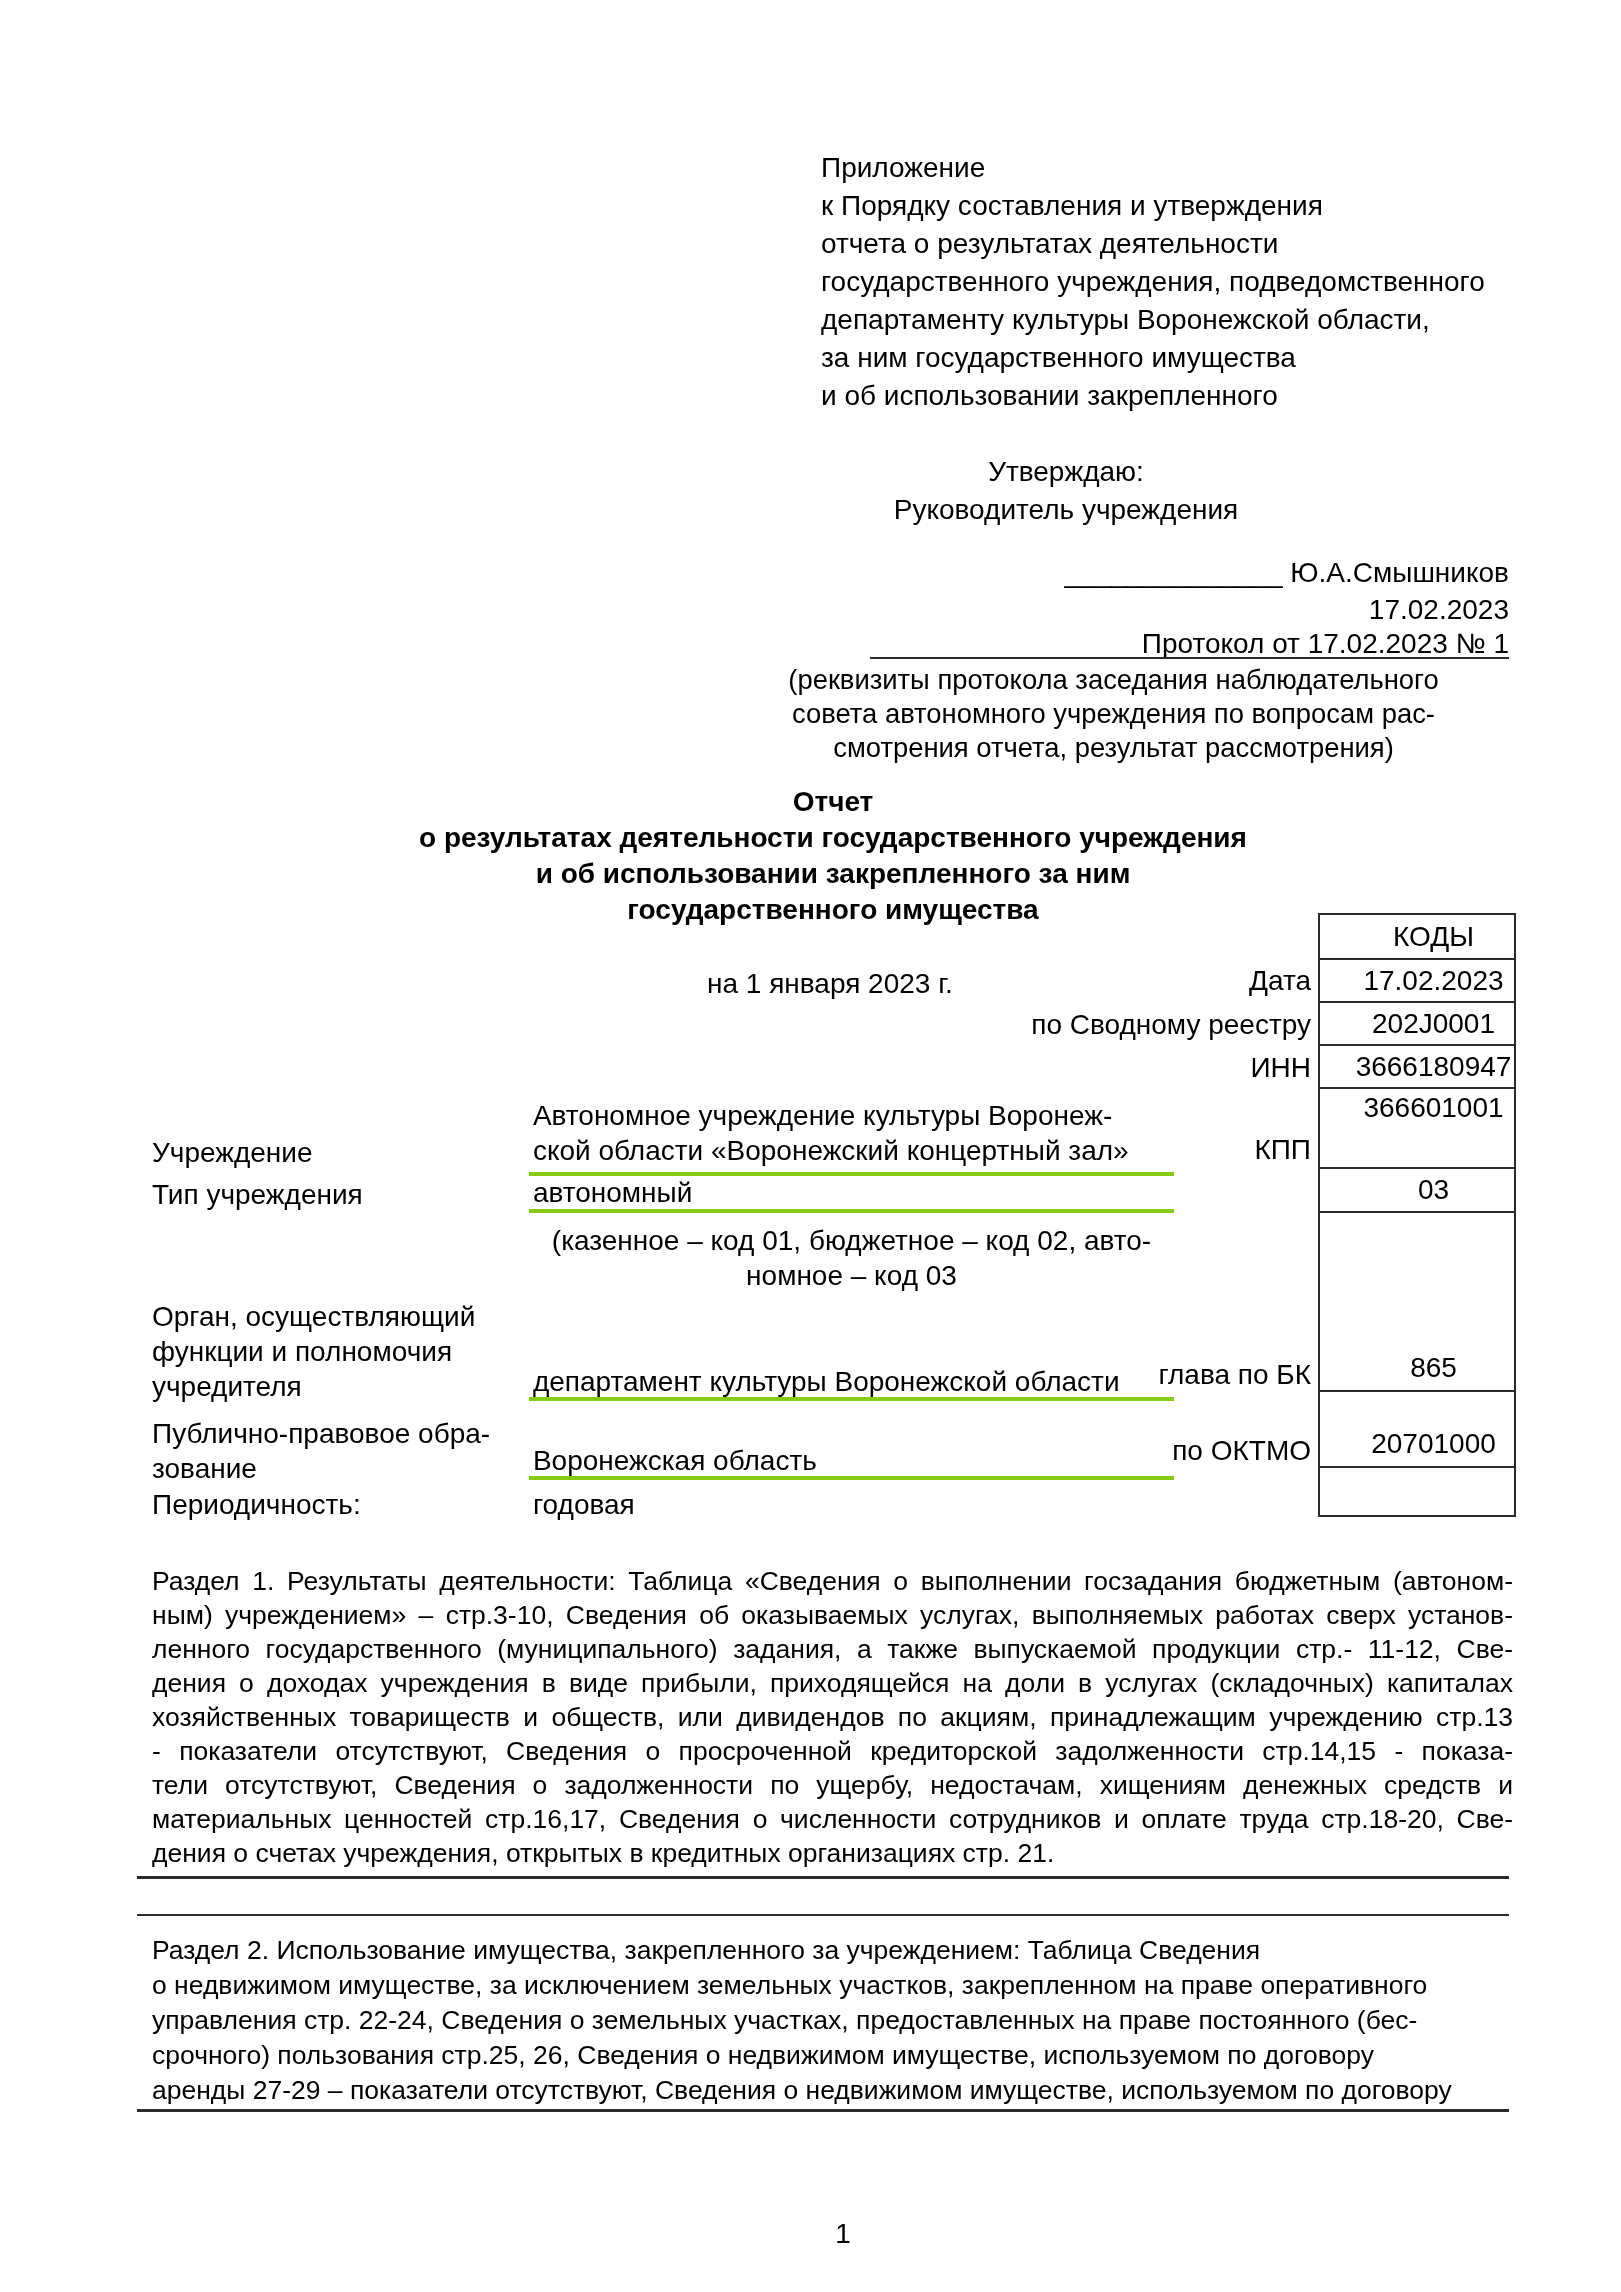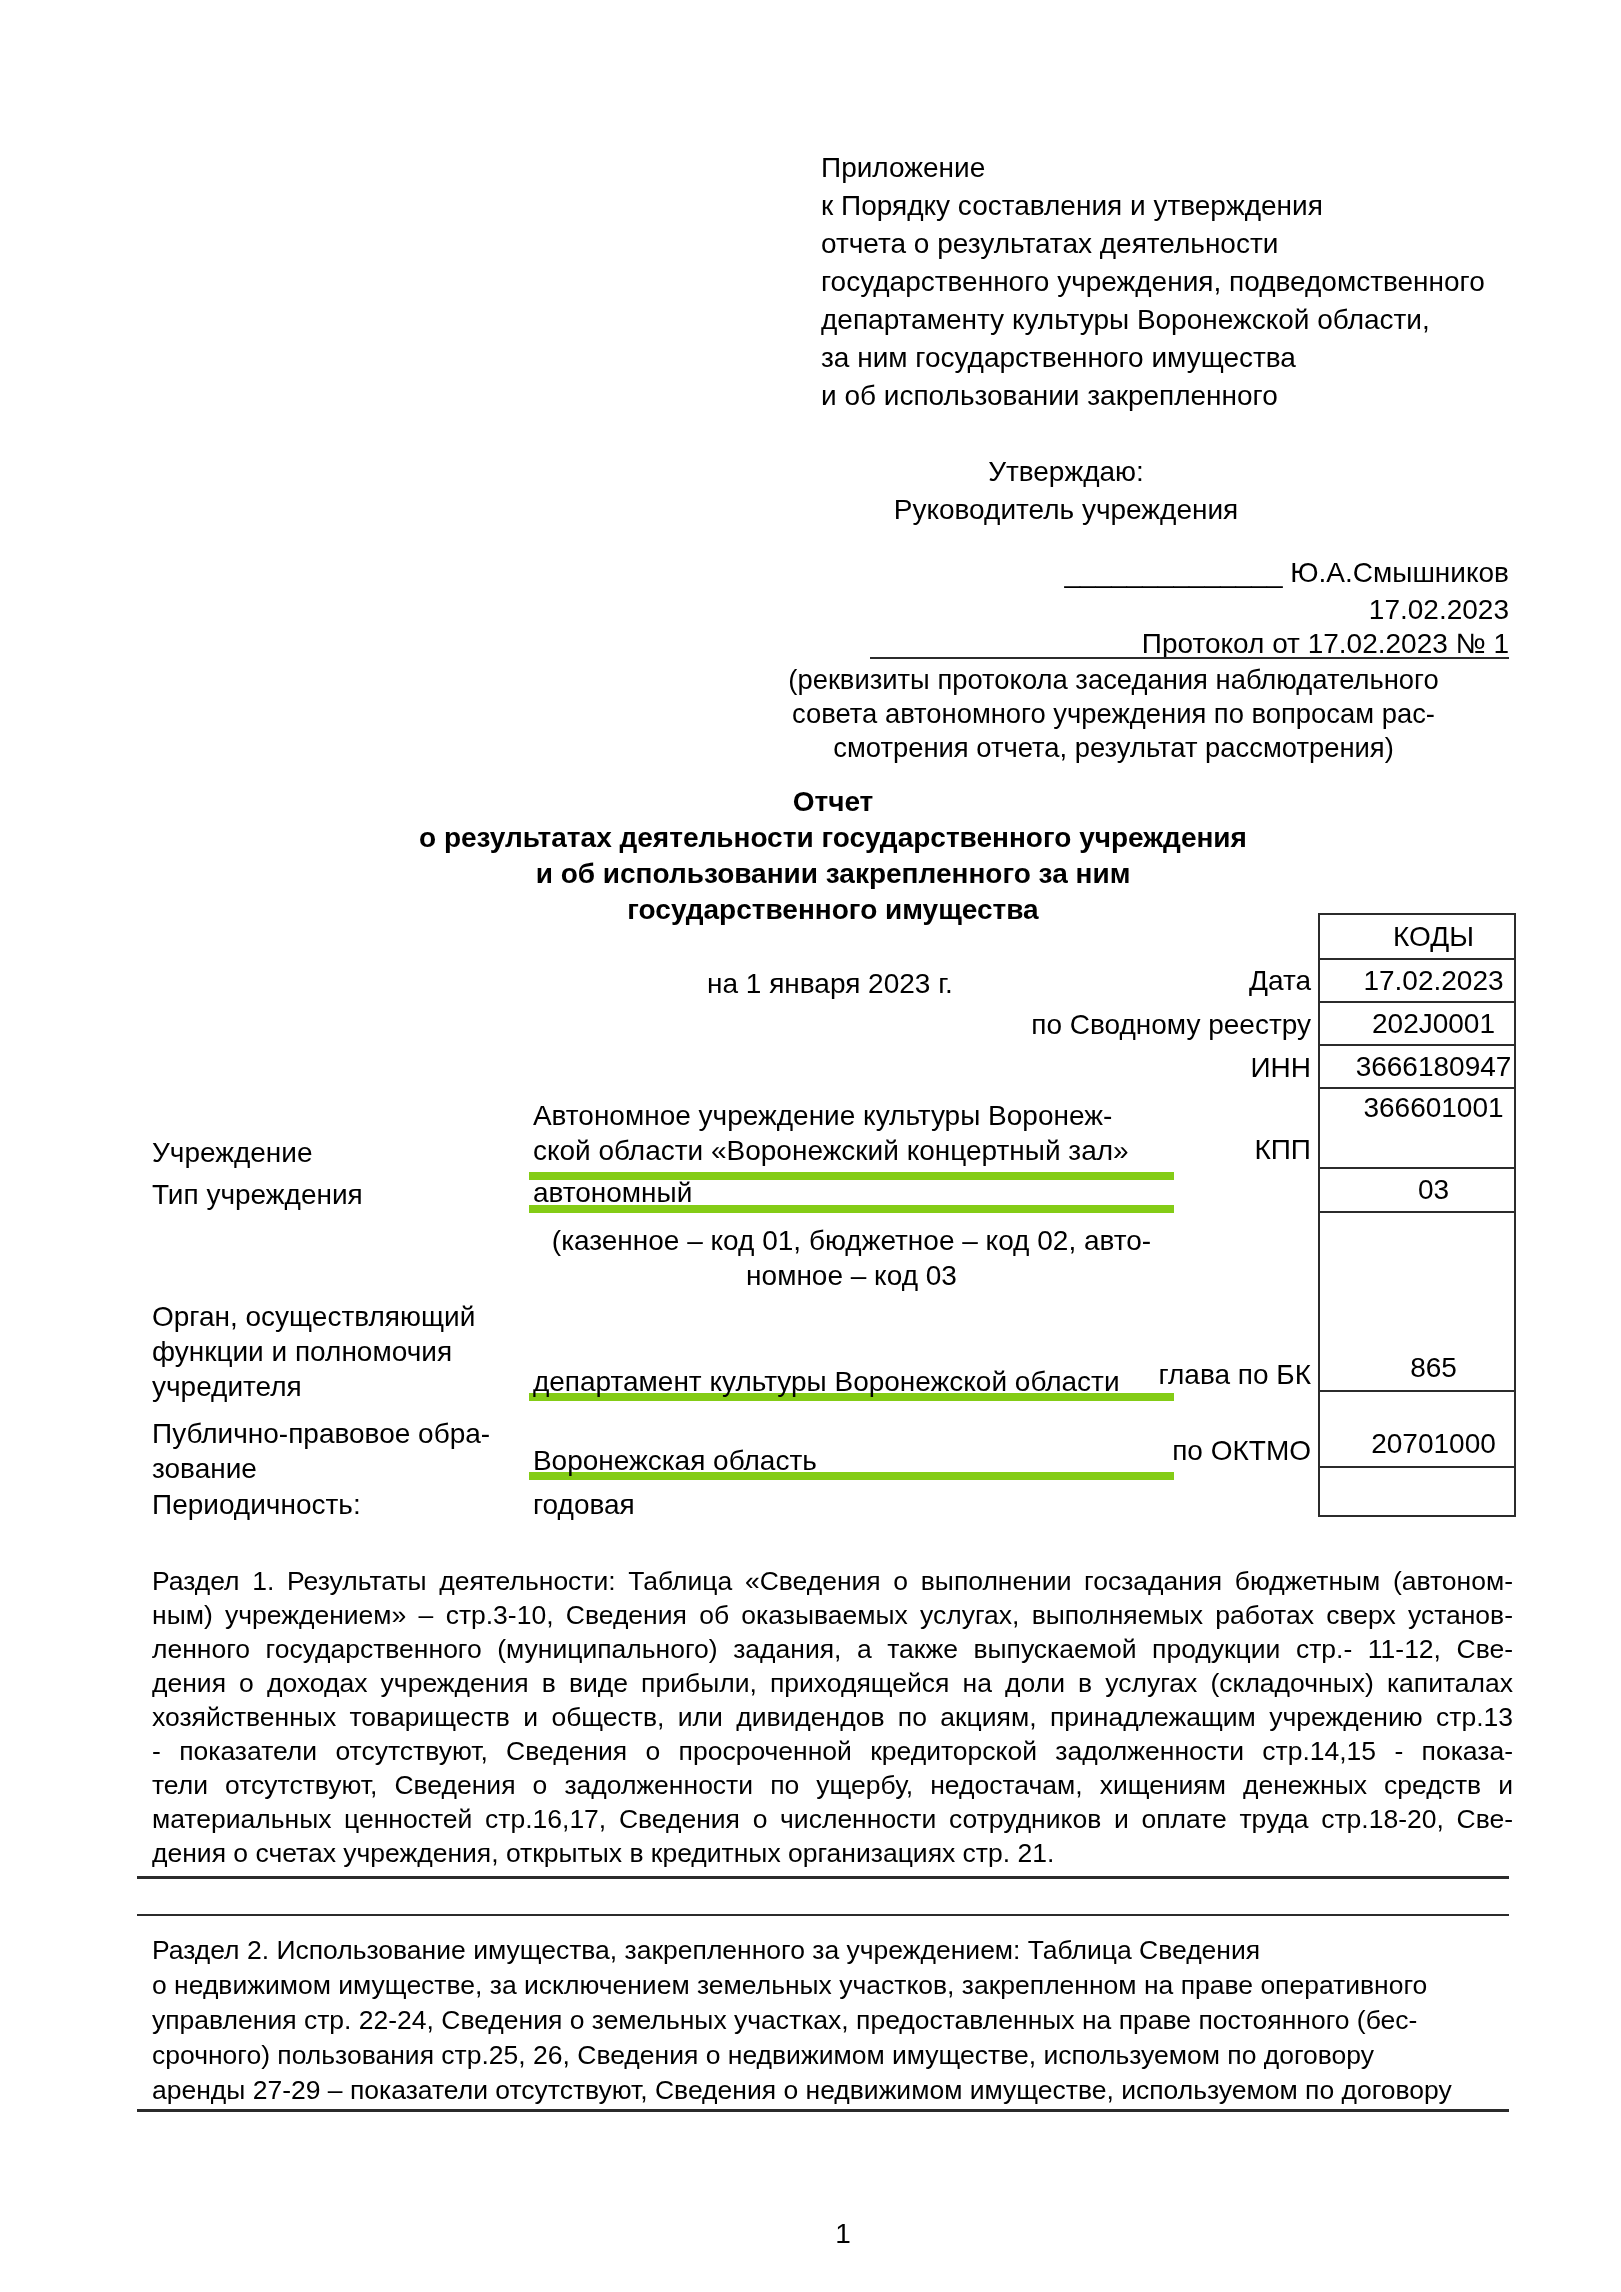--- a/index.html
+++ b/index.html
@@ -35,21 +35,21 @@
   .crow.vtop { align-items:flex-start; padding-top:2.9px; }
   .crow.vbottom { align-items:flex-end; padding-bottom:5.9px; }
 
   .tlabel {
     position:absolute; right:310px;
     font-size:28px; white-space:nowrap; text-align:right;
   }
 
   .fieldval {
     position:absolute; left:529px; width:645px;
-    border-bottom:8px solid #84cc16;
+    border-bottom:4px solid #84cc16;
     box-sizing:border-box;
     font-size:28px; padding-left:3.9px;
   }
 
   .hr { position:absolute; background:#2b2b2b; }
 
   .sec { position:absolute; left:152px; width:1361px; font-size:26.5px; }
   .secline { line-height:34px; }
   .just { text-align:justify; text-align-last:justify; }
 </style>

